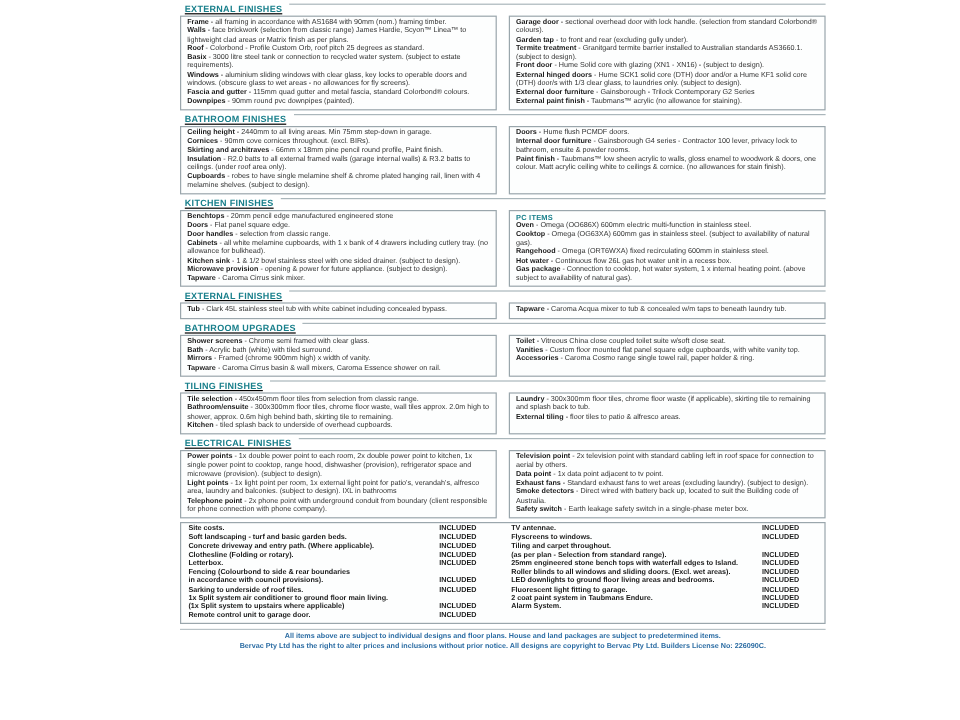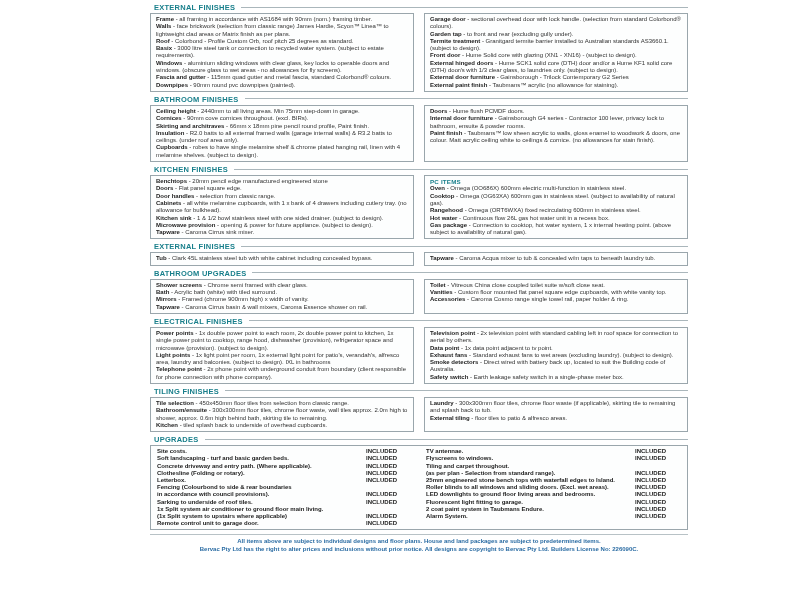--- a/index.html
+++ b/index.html
@@ -2,21 +2,21 @@
 <html><head>
 <meta charset="utf-8">
 <style>
   html,body{margin:0;padding:0;}
   body{
     width:800px;height:600px;overflow:hidden;background:#ffffff;
     font-family:"Liberation Sans", sans-serif;position:relative;
   }
   .doc{position:absolute;left:150px;top:3px;width:538px;}
   .sec{margin-bottom:3px;}
-  .sec-head{display:flex;align-items:center;margin:0 0 1px 4px;height:9px;}
+  .sec-head{display:flex;align-items:flex-start;margin:0 0 1px 4px;height:9px;text-decoration:underline;}
   .sec-title{color:var(--accent);font-weight:bold;font-size:7.5px;letter-spacing:.25px;white-space:nowrap;}
   .sec-rule{flex:1;border-bottom:1px solid #aab6bb;margin:0 0 1px 6px;}
   .sec-cols{display:flex;gap:10px;align-items:stretch;}
   .col-box{flex:1;border:1px solid var(--border);background:#fdfefe;padding:2px 5px;}
   .col-sub{color:var(--accent);font-weight:bold;font-size:6.2px;line-height:7.3px;letter-spacing:.2px;}
   .item{margin:0;font-size:6px;line-height:7.3px;color:var(--body);}
   .term{font-weight:bold;color:var(--term);}
   .up-box{border:1px solid var(--border);background:#fdfefe;padding:2px 6px;display:flex;gap:14px;}
   .up-col{flex:1;}
   .up-row{display:flex;font-size:6px;line-height:7.2px;}
@@ -129,62 +129,58 @@
           </div>
           <div class="col-box">
             <p class="item"><b class="term">Toilet</b> - <span class="desc">Vitreous China close coupled toilet suite w/soft close seat.</span></p>
             <p class="item"><b class="term">Vanities</b> - <span class="desc">Custom floor mounted flat panel square edge cupboards, with white vanity top.</span></p>
             <p class="item"><b class="term">Accessories</b> - <span class="desc">Caroma Cosmo range single towel rail, paper holder &amp; ring.</span></p>
           </div>
         </div>
       </section>
       <section class="sec">
         <div class="sec-head">
+          <span class="sec-title">TILING FINISHES</span>
+          <span class="sec-rule"></span>
+        </div>
+        <div class="sec-cols">
+          <div class="col-box">
+            <p class="item"><b class="term">Tile selection</b> - <span class="desc">450x450mm floor tiles from selection from classic range.</span></p>
+            <p class="item"><b class="term">Bathroom/ensuite</b> - <span class="desc">300x300mm floor tiles, chrome floor waste, wall tiles approx. 2.0m high to shower, approx. 0.6m high behind bath, skirting tile to remaining.</span></p>
+            <p class="item"><b class="term">Kitchen</b> - <span class="desc">tiled splash back to underside of overhead cupboards.</span></p>
+          </div>
+          <div class="col-box">
+            <p class="item"><b class="term">Laundry</b> - <span class="desc">300x300mm floor tiles, chrome floor waste (if applicable), skirting tile to remaining and splash back to tub.</span></p>
+            <p class="item"><b class="term">External tiling</b> - <span class="desc">floor tiles to patio &amp; alfresco areas.</span></p>
+          </div>
+        </div>
+      </section>
+      <section class="sec">
+        <div class="sec-head">
           <span class="sec-title">ELECTRICAL FINISHES</span>
           <span class="sec-rule"></span>
         </div>
         <div class="sec-cols">
           <div class="col-box">
             <p class="item"><b class="term">Power points</b> - <span class="desc">1x double power point to each room, 2x double power point to kitchen, 1x single power point to cooktop, range hood, dishwasher (provision), refrigerator space and microwave (provision). (subject to design).</span></p>
             <p class="item"><b class="term">Light points</b> - <span class="desc">1x light point per room, 1x external light point for patio's, verandah's, alfresco area, laundry and balconies. (subject to design). IXL in bathrooms</span></p>
             <p class="item"><b class="term">Telephone point</b> - <span class="desc">2x phone point with underground conduit from boundary (client responsible for phone connection with phone company).</span></p>
           </div>
           <div class="col-box">
             <p class="item"><b class="term">Television point</b> - <span class="desc">2x television point with standard cabling left in roof space for connection to aerial by others.</span></p>
             <p class="item"><b class="term">Data point</b> - <span class="desc">1x data point adjacent to tv point.</span></p>
             <p class="item"><b class="term">Exhaust fans</b> - <span class="desc">Standard exhaust fans to wet areas (excluding laundry). (subject to design).</span></p>
             <p class="item"><b class="term">Smoke detectors</b> - <span class="desc">Direct wired with battery back up, located to suit the Building code of Australia.</span></p>
             <p class="item"><b class="term">Safety switch</b> - <span class="desc">Earth leakage safety switch in a single-phase meter box.</span></p>
           </div>
         </div>
       </section>
-      <section class="sec">
-        <div class="sec-head">
-          <span class="sec-title">TILING FINISHES</span>
-          <span class="sec-rule"></span>
-        </div>
-        <div class="sec-cols">
-          <div class="col-box">
-            <p class="item"><b class="term">Tile selection</b> - <span class="desc">450x450mm floor tiles from selection from classic range.</span></p>
-            <p class="item"><b class="term">Bathroom/ensuite</b> - <span class="desc">300x300mm floor tiles, chrome floor waste, wall tiles approx. 2.0m high to shower, approx. 0.6m high behind bath, skirting tile to remaining.</span></p>
-            <p class="item"><b class="term">Kitchen</b> - <span class="desc">tiled splash back to underside of overhead cupboards.</span></p>
-          </div>
-          <div class="col-box">
-            <p class="item"><b class="term">Laundry</b> - <span class="desc">300x300mm floor tiles, chrome floor waste (if applicable), skirting tile to remaining and splash back to tub.</span></p>
-            <p class="item"><b class="term">External tiling</b> - <span class="desc">floor tiles to patio &amp; alfresco areas.</span></p>
-          </div>
-        </div>
-      </section>
     </div>
   <div id="upgrades-host">
       <section class="sec">
-        <div class="sec-head">
-          <span class="sec-title">UPGRADES</span>
-          <span class="sec-rule"></span>
-        </div>
         <div class="up-box">
           <div class="up-col">
             <div class="up-row">
               <span class="up-text">Site costs.</span>
               <span class="up-badge">INCLUDED</span>
             </div>
             <div class="up-row">
               <span class="up-text">Soft landscaping - turf and basic garden beds.</span>
               <span class="up-badge">INCLUDED</span>
             </div>

